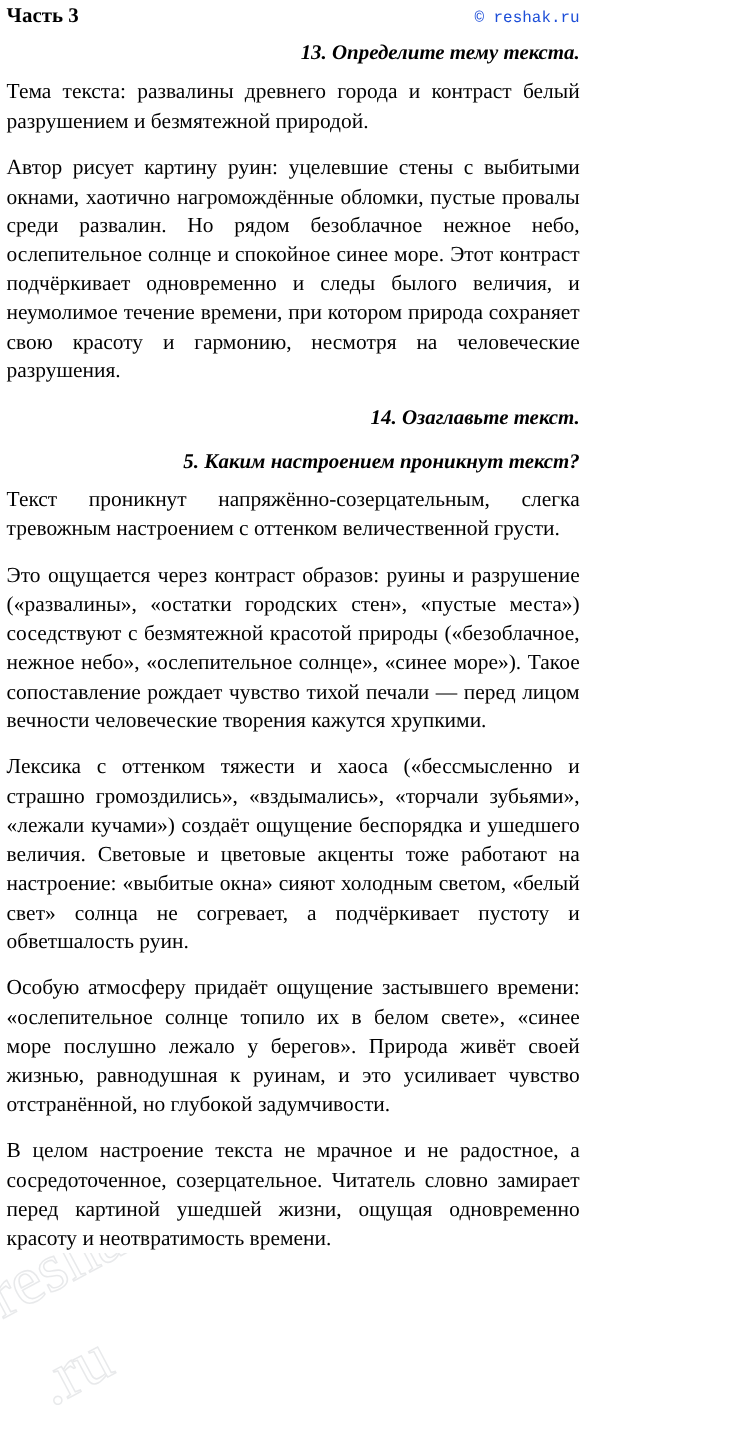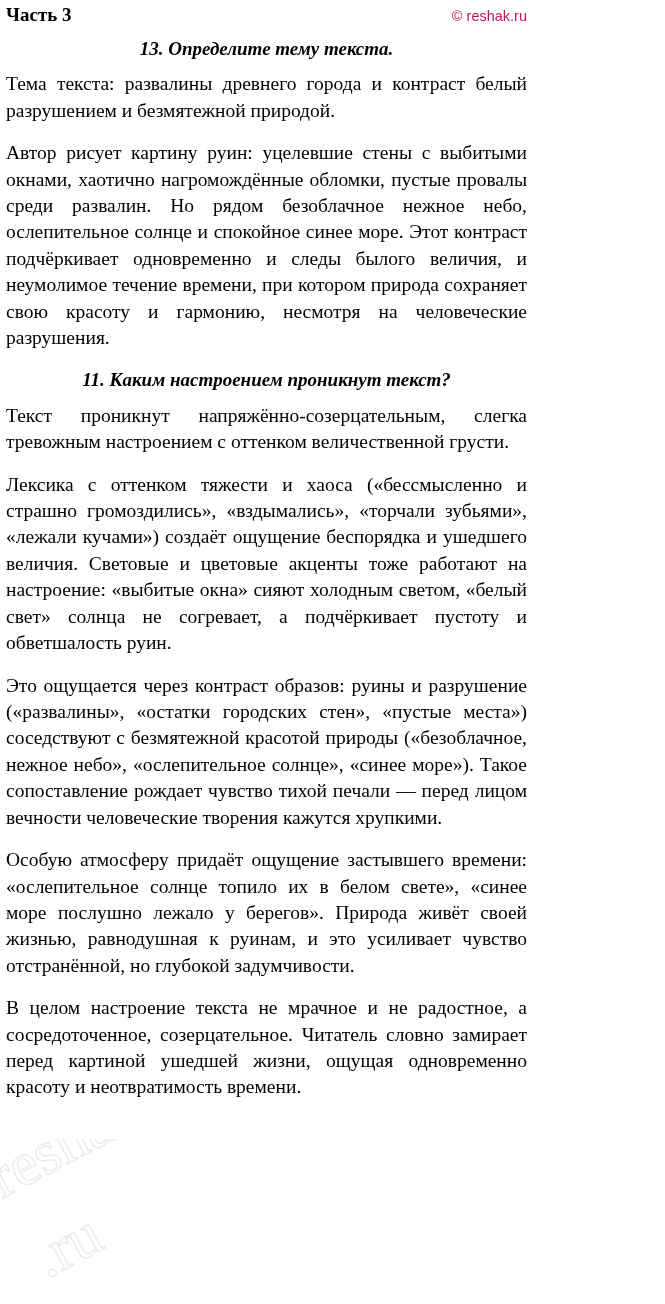--- a/index.html
+++ b/index.html
@@ -29,33 +29,33 @@
     padding: 0 2px;
     margin-bottom: 2px;
   }
   .header-title {
     font-size: 19px;
     font-weight: bold;
     font-family: "Liberation Serif", serif;
   }
   .header-copyright {
     font-size: 14.5px;
-    font-family: Liberation Sans, sans-serif;
-    color: #be185d;
+    font-family: Liberation Mono, monospace;
+    color: #1d4ed8;
   }
   .content {
     padding: 0 2px;
   }
   p.q {
     font-style: italic;
     font-weight: bold;
     font-size: 19px;
     line-height: 1.33;
     margin: 14px 0 10px 0;
-    text-align: center;
+    text-align: right;
   }
   p.q:first-child {
     margin-top: 10px;
   }
   p.t {
     font-size: 19.5px;
     line-height: 1.355;
     margin: 0 0 16px 0;
     text-align: justify;
     text-justify: inter-word;
@@ -86,25 +86,26 @@
     <div class="header-title">Часть 3</div>
     <div class="header-copyright">© reshak.ru</div>
   </div>
 
   <div class="content">
 
     <p class="q">13. Определите тему текста.</p>
     <p class="t">Тема текста: развалины древнего города и контраст белый разрушением и безмятежной природой.</p>
     <p class="t">Автор рисует картину руин: уцелевшие стены с выбитыми окнами, хаотично нагромождённые обломки, пустые провалы среди развалин. Но рядом безоблачное нежное небо, ослепительное солнце и спокойное синее море. Этот контраст подчёркивает одновременно и следы былого величия, и неумолимое течение времени, при котором природа сохраняет свою красоту и гармонию, несмотря на человеческие разрушения.</p>
 
+    <p class="q">14. Озаглавьте текст.</p>
 
-    <p class="q">11. Каким настроением проникнут текст?</p>
+    <p class="q">5. Каким настроением проникнут текст?</p>
     <p class="t">Текст проникнут напряжённо-созерцательным, слегка тревожным настроением с оттенком величественной грусти.</p>
+    <p class="t">Это ощущается через контраст образов: руины и разрушение («развалины», «остатки городских стен», «пустые места») соседствуют с безмятежной красотой природы («безоблачное, нежное небо», «ослепительное солнце», «синее море»). Такое сопоставление рождает чувство тихой печали — перед лицом вечности человеческие творения кажутся хрупкими.</p>
     <p class="t">Лексика с оттенком тяжести и хаоса («бессмысленно и страшно громоздились», «вздымались», «торчали зубьями», «лежали кучами») создаёт ощущение беспорядка и ушедшего величия. Световые и цветовые акценты тоже работают на настроение: «выбитые окна» сияют холодным светом, «белый свет» солнца не согревает, а подчёркивает пустоту и обветшалость руин.</p>
-    <p class="t">Это ощущается через контраст образов: руины и разрушение («развалины», «остатки городских стен», «пустые места») соседствуют с безмятежной красотой природы («безоблачное, нежное небо», «ослепительное солнце», «синее море»). Такое сопоставление рождает чувство тихой печали — перед лицом вечности человеческие творения кажутся хрупкими.</p>
     <p class="t">Особую атмосферу придаёт ощущение застывшего времени: «ослепительное солнце топило их в белом свете», «синее море послушно лежало у берегов». Природа живёт своей жизнью, равнодушная к руинам, и это усиливает чувство отстранённой, но глубокой задумчивости.</p>
     <p class="t last">В целом настроение текста не мрачное и не радостное, а сосредоточенное, созерцательное. Читатель словно замирает перед картиной ушедшей жизни, ощущая одновременно красоту и неотвратимость времени.</p>
 
   </div>
 
   <div class="watermark">
     <svg width="230" height="175" viewBox="0 0 230 175" xmlns="http://www.w3.org/2000/svg">
       <text x="10" y="60" font-family="Liberation Serif, serif" font-size="62" fill="none" stroke="#9aa0a6" stroke-width="1.4" transform="rotate(-28 10 60)">reshak</text>
       <text x="55" y="140" font-family="Liberation Serif, serif" font-size="62" fill="none" stroke="#9aa0a6" stroke-width="1.4" transform="rotate(-28 55 140)">.ru</text>
     </svg>

